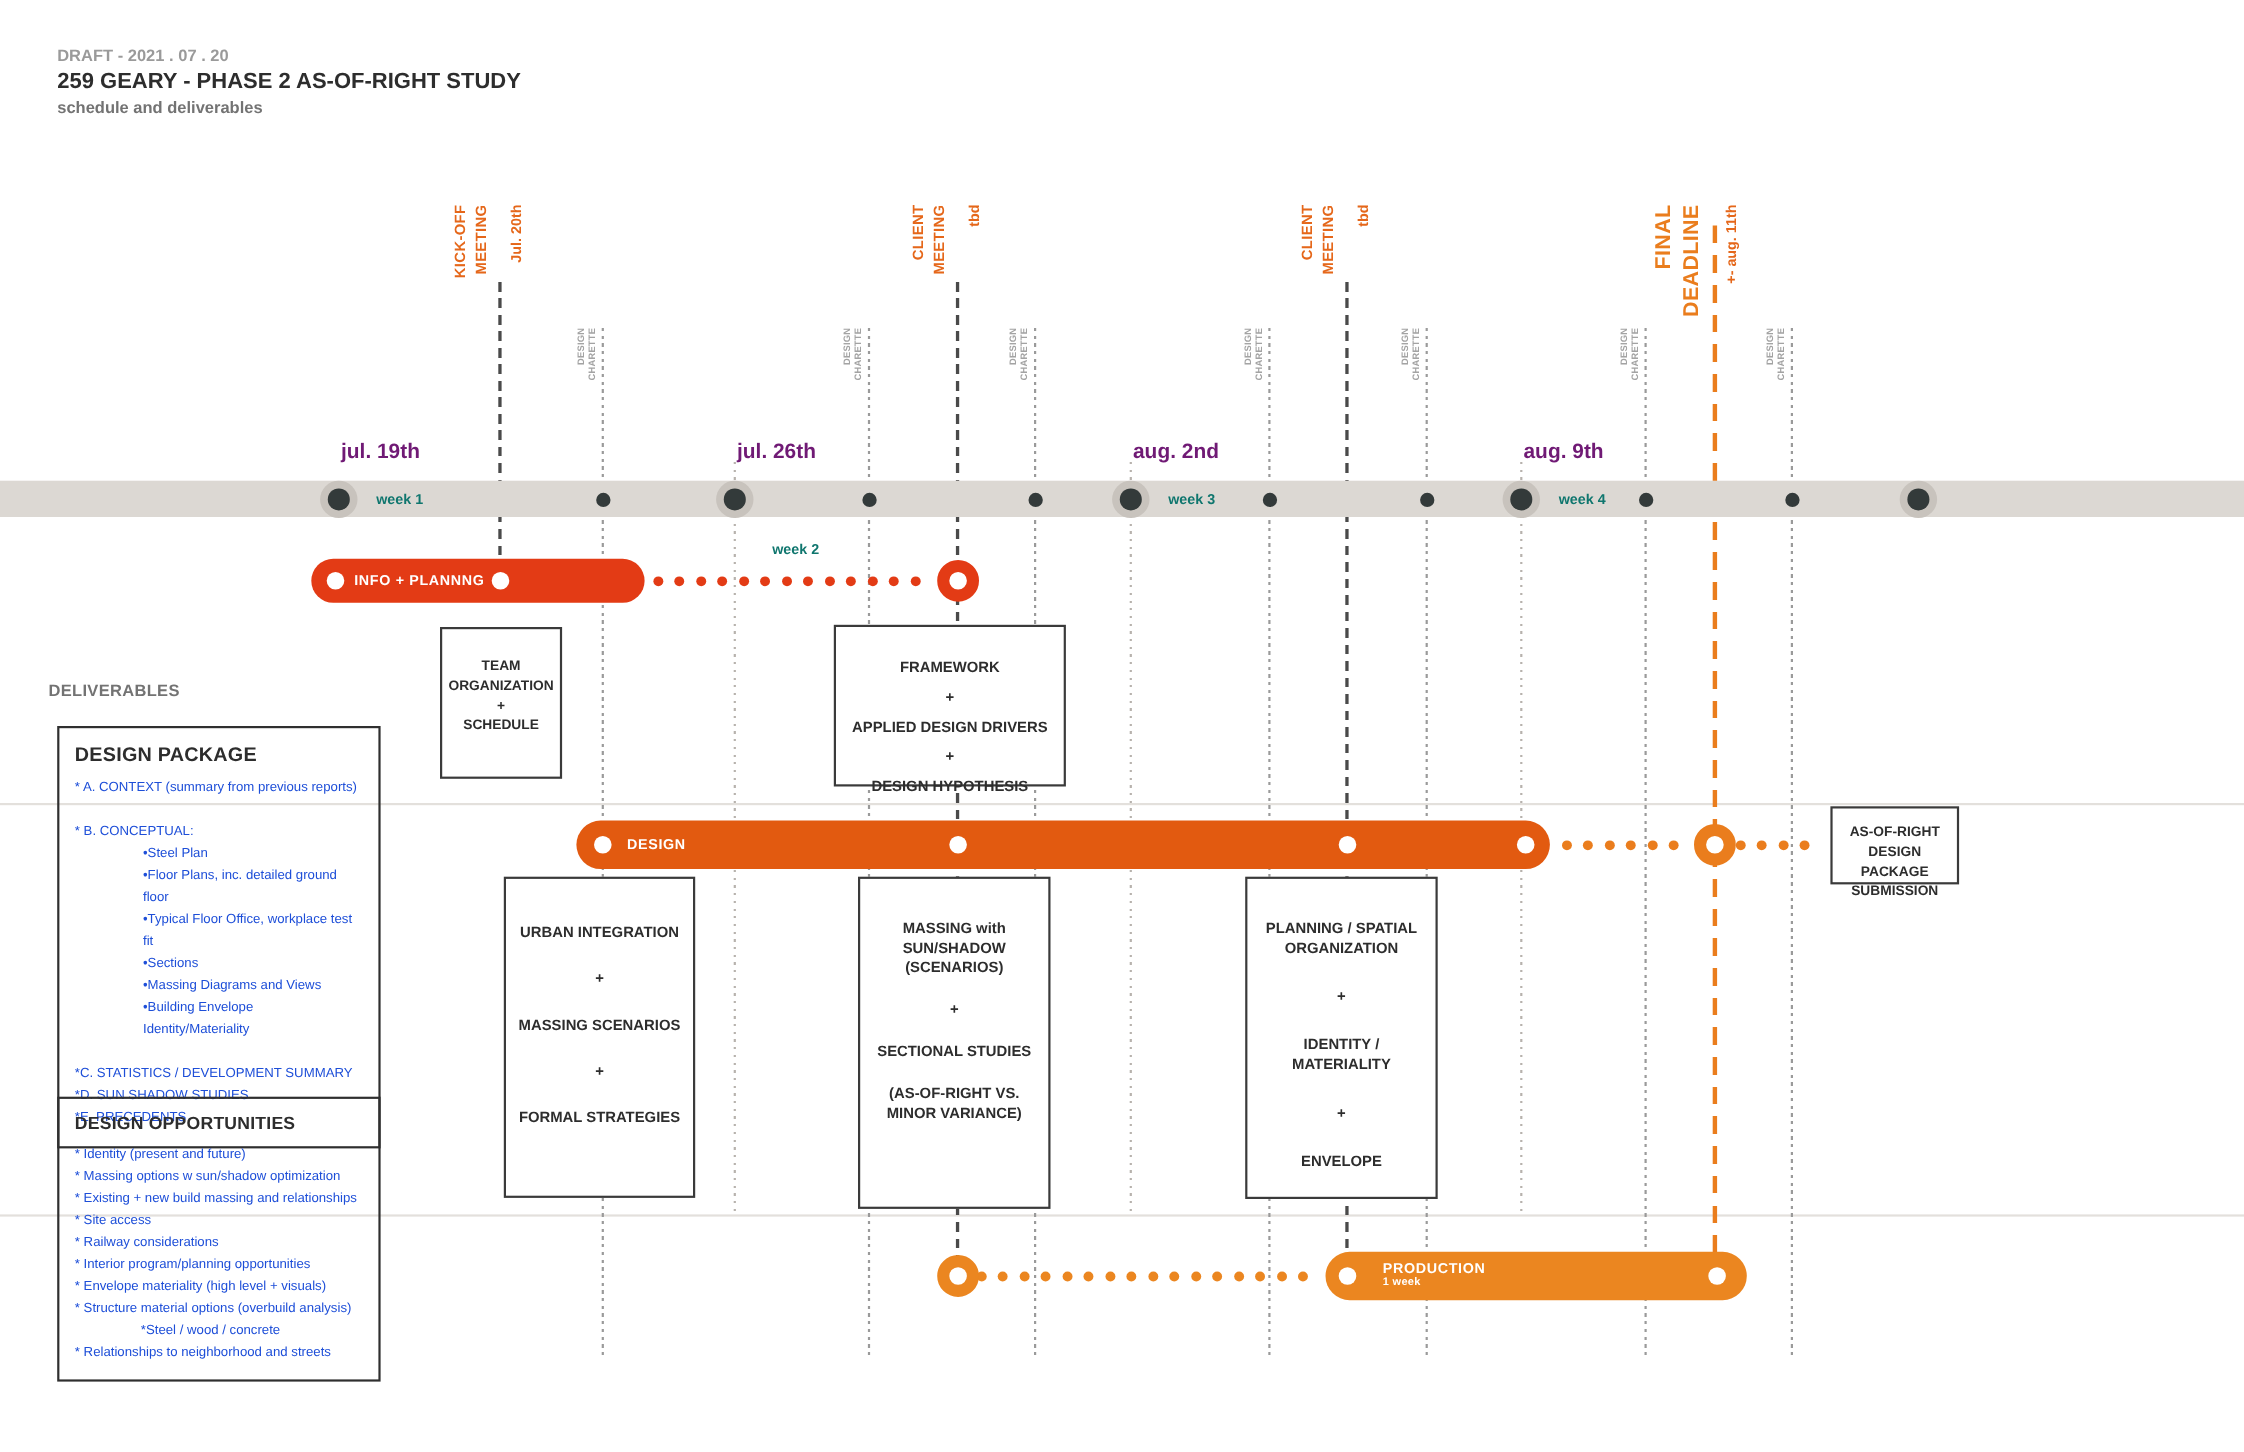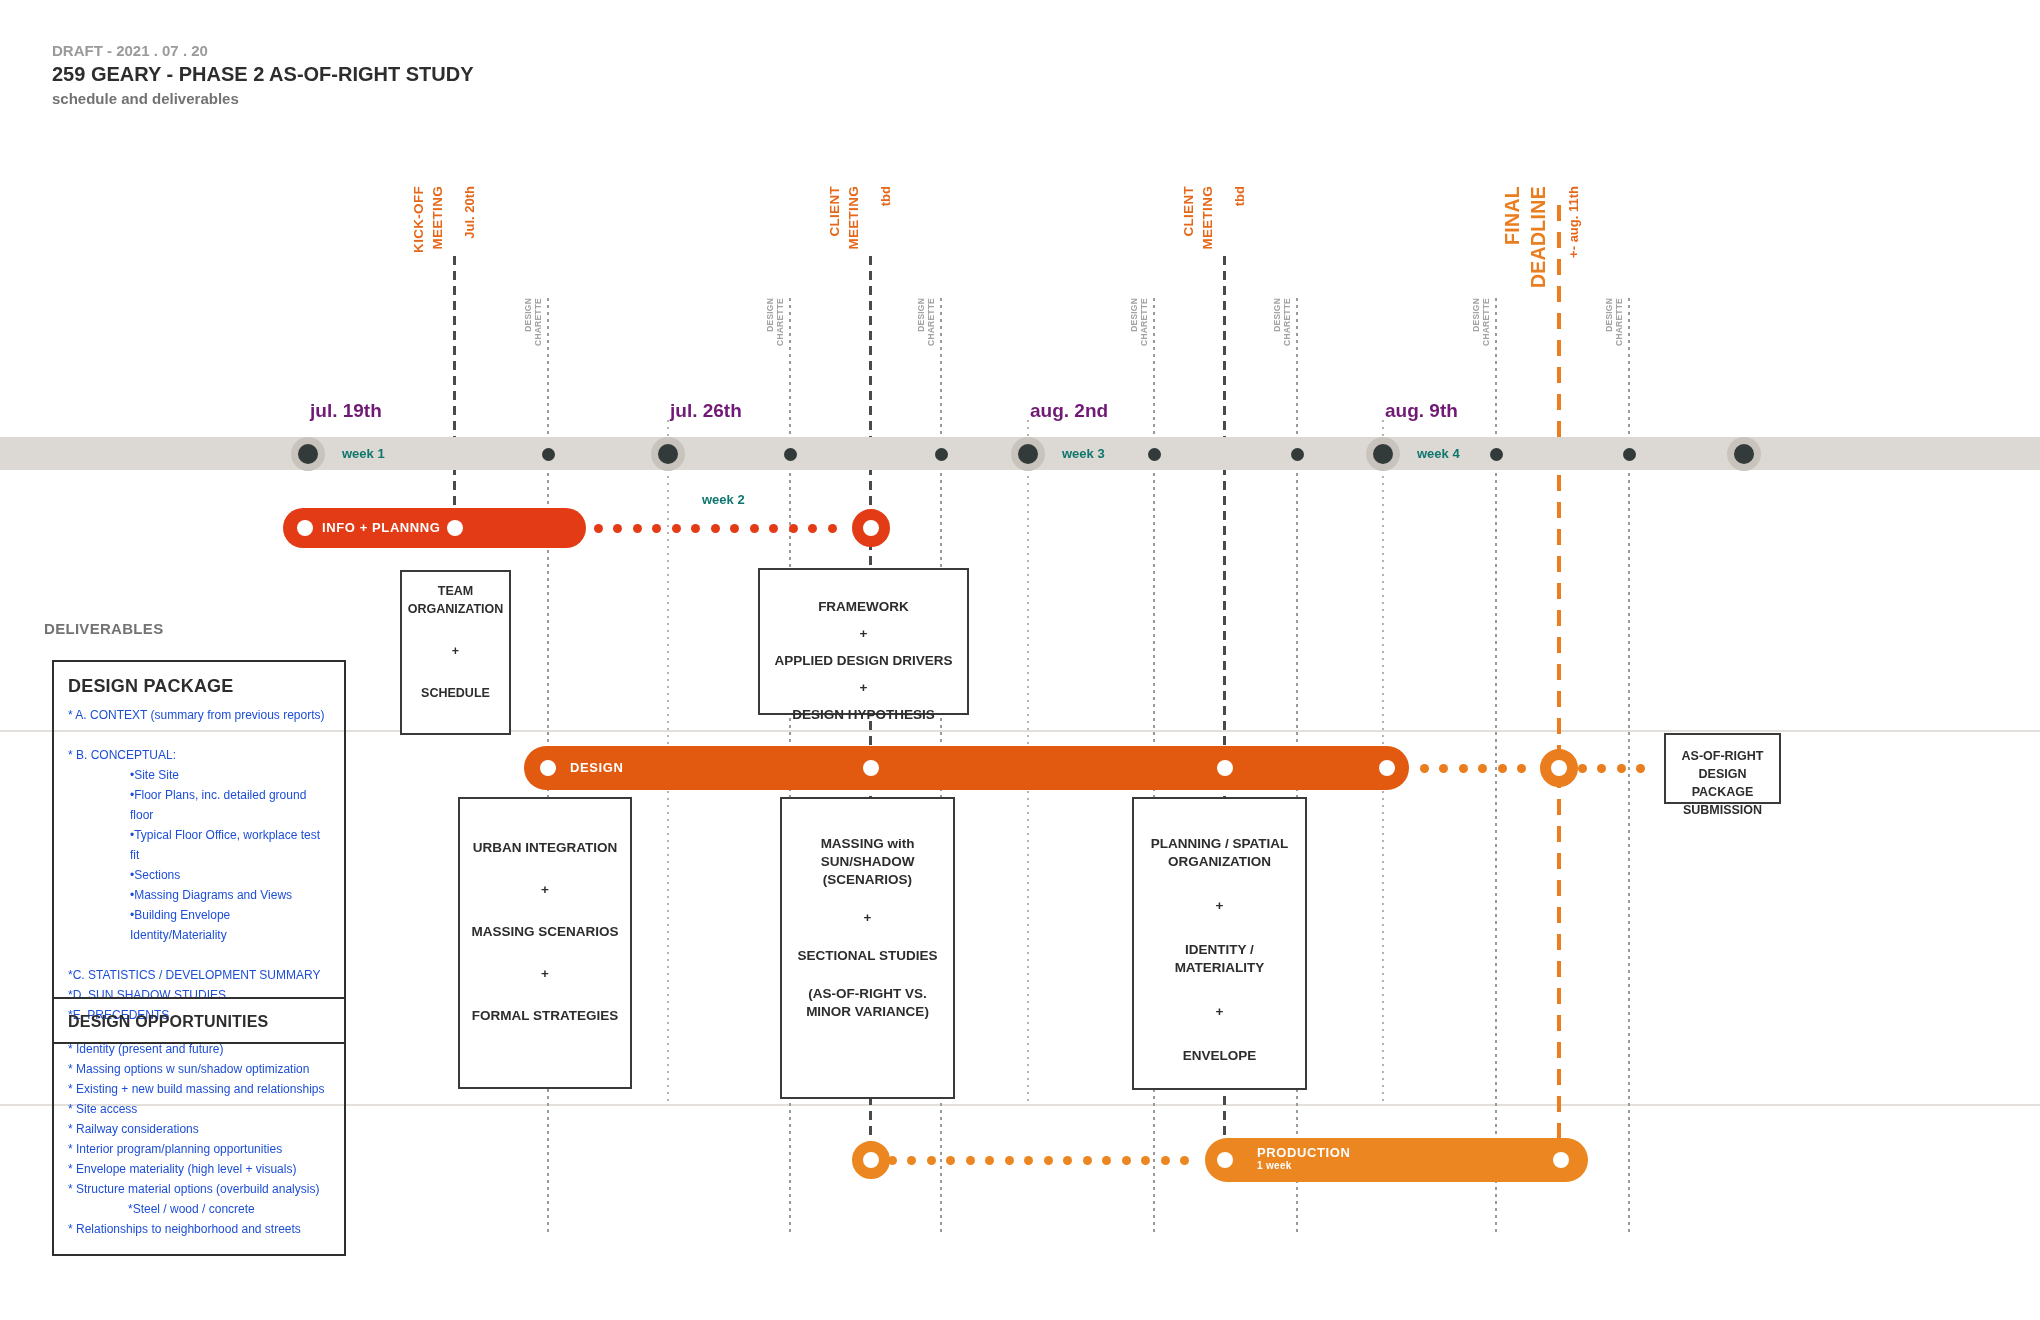--- a/index.html
+++ b/index.html
@@ -101,21 +101,21 @@
       <div class="rot ms-label" style="left: 409px; top: 316px; width: 130px; height: 38px;">KICK-OFF<br>MEETING</div>
       <div class="rot ms-date" style="left: 461px; top: 316px; width: 130px; height: 18px;">Jul. 20th</div>
       <div class="rot ms-label" style="left: 825px; top: 316px; width: 130px; height: 38px;">CLIENT<br>MEETING</div>
       <div class="rot ms-date" style="left: 877px; top: 316px; width: 130px; height: 18px;">tbd</div>
       <div class="rot ms-label" style="left: 1179px; top: 316px; width: 130px; height: 38px;">CLIENT<br>MEETING</div>
       <div class="rot ms-date" style="left: 1231px; top: 316px; width: 130px; height: 18px;">tbd</div>
       <div class="rot ms-label big" style="left: 1499px; top: 346px; width: 160px; height: 52px;">FINAL<br>DEADLINE</div>
       <div class="rot ms-date" style="left: 1565px; top: 346px; width: 160px; height: 18px;">+-  aug. 11th</div>
     </div>
   <div id="boxes">
-      <div class="tbox" style="left: 400px; top: 570px; width: 111px; height: 165px; font-size: 12.5px; padding-top: 10px; row-gap: 24px; box-sizing: border-box; line-height: 18px;">
+      <div class="tbox" style="left: 400px; top: 570px; width: 111px; height: 138px; font-size: 12.5px; padding-top: 24px; row-gap: 0; box-sizing: border-box; line-height: 18px;">
         <div class="para">TEAM ORGANIZATION</div>
         <div class="para">+</div>
         <div class="para">SCHEDULE</div>
       </div>
       <div class="tbox" style="left: 758px; top: 568px; width: 211px; height: 147px; font-size: 13.5px; padding-top: 28px; row-gap: 9px; box-sizing: border-box; line-height: 18px;">
         <div class="para">FRAMEWORK</div>
         <div class="para">+</div>
         <div class="para">APPLIED DESIGN DRIVERS</div>
         <div class="para">+</div>
         <div class="para">DESIGN HYPOTHESIS</div>
@@ -209,21 +209,21 @@
       </div>
     </div>
 
   <div class="hdr" style="left:44px;top:620px;font-size:15px;color:#737373;letter-spacing:.3px;">DELIVERABLES</div>
 
   <div class="panel" style="left:52px;top:660px;width:294px;height:384px;">
     <div class="panel-title" style="font-size:18px;">DESIGN PACKAGE</div>
     <div id="package-items">
         <div class="pitem">* A. CONTEXT (summary from previous reports)</div>
         <div class="pitem gap">* B. CONCEPTUAL:</div>
-        <div class="pitem ind1">•Site Site</div>
+        <div class="pitem ind1">•Steel Plan</div>
         <div class="pitem ind1">•Floor Plans, inc. detailed ground floor</div>
         <div class="pitem ind1">•Typical Floor Office, workplace test fit</div>
         <div class="pitem ind1">•Sections</div>
         <div class="pitem ind1">•Massing Diagrams and Views</div>
         <div class="pitem ind1">•Building Envelope Identity/Materiality</div>
         <div class="pitem gap">*C. STATISTICS / DEVELOPMENT SUMMARY</div>
         <div class="pitem">*D. SUN SHADOW STUDIES</div>
         <div class="pitem">*E. PRECEDENTS</div>
       </div>
   </div>

